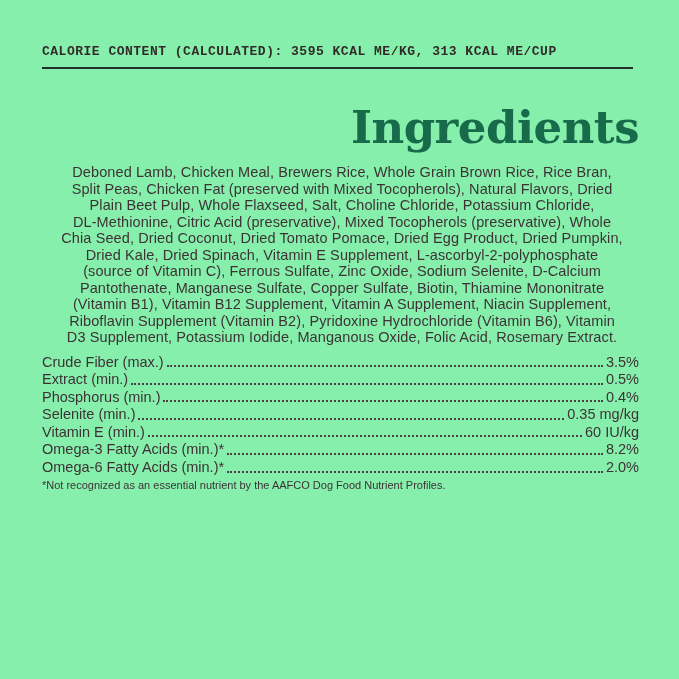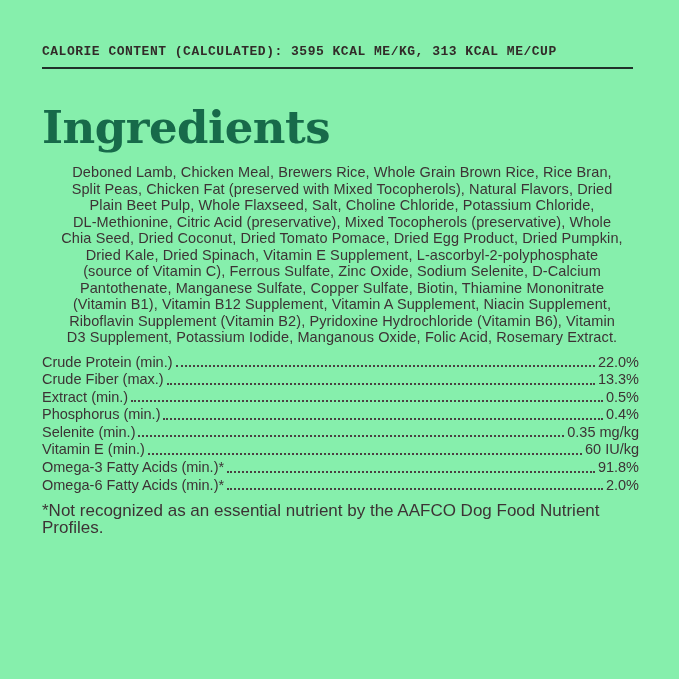--- a/index.html
+++ b/index.html
@@ -33,20 +33,21 @@
     width: 591px;
   }
   .section-title {
     font-family: "DejaVu Serif", serif;
     font-weight: bold;
     font-size: 45px;
     line-height: 50px;
     color: #176a4a;
     letter-spacing: -0.5px;
     margin: 0;
+    text-align: right;
   }
   .title-ingredients { margin-top: 34px; }
   .title-analysis   { margin-top: 36px; }
   .ingredients-text {
     margin-top: 11px;
     font-size: 14.5px;
     line-height: 16.5px;
     letter-spacing: 0.1px;
     color: #3d3335;
     white-space: pre-line;
@@ -65,22 +66,21 @@
   .ga-label { white-space: nowrap; }
   .ga-leader {
     flex: 1;
     height: 0;
     border-bottom: 2px dotted #4a4042;
     margin: 0 3px 4px 3px;
     align-self: flex-end;
   }
   .ga-value { white-space: nowrap; text-align: right; }
   .footnote {
-    margin-top: 8px;
-    font-size: 17px;
+    font-size: 11px;
     line-height: 17px;
     color: #3d3335;
   }
 </style>
 </head>
 <body>
 
 <div class="page">
   <div class="content">
 
@@ -98,28 +98,23 @@
 Dried Kale, Dried Spinach, Vitamin E Supplement, L-ascorbyl-2-polyphosphate
 (source of Vitamin C), Ferrous Sulfate, Zinc Oxide, Sodium Selenite, D-Calcium
 Pantothenate, Manganese Sulfate, Copper Sulfate, Biotin,  Thiamine Mononitrate
 (Vitamin B1), Vitamin B12 Supplement, Vitamin A Supplement, Niacin Supplement,
 Riboflavin Supplement (Vitamin B2), Pyridoxine Hydrochloride (Vitamin B6), Vitamin
 D3 Supplement, Potassium Iodide, Manganous Oxide, Folic Acid, Rosemary Extract.</div>
 
 
     <div class="ga-table">
       <div class="ga-row">
-        <span class="ga-label">Crude Protein (min.)</span>
-        <span class="ga-leader"></span>
-        <span class="ga-value">22.0%</span>
-      </div>
-      <div class="ga-row">
         <span class="ga-label">Crude Fiber (max.)</span>
         <span class="ga-leader"></span>
-        <span class="ga-value">13.3%</span>
+        <span class="ga-value">3.5%</span>
       </div>
       <div class="ga-row">
         <span class="ga-label">Extract (min.)</span>
         <span class="ga-leader"></span>
         <span class="ga-value">0.5%</span>
       </div>
       <div class="ga-row">
         <span class="ga-label">Phosphorus (min.)</span>
         <span class="ga-leader"></span>
         <span class="ga-value">0.4%</span>
@@ -130,21 +125,21 @@
         <span class="ga-value">0.35 mg/kg</span>
       </div>
       <div class="ga-row">
         <span class="ga-label">Vitamin E (min.)</span>
         <span class="ga-leader"></span>
         <span class="ga-value">60 IU/kg</span>
       </div>
       <div class="ga-row">
         <span class="ga-label">Omega-3 Fatty Acids (min.)*</span>
         <span class="ga-leader"></span>
-        <span class="ga-value">91.8%</span>
+        <span class="ga-value">8.2%</span>
       </div>
       <div class="ga-row">
         <span class="ga-label">Omega-6 Fatty Acids (min.)*</span>
         <span class="ga-leader"></span>
         <span class="ga-value">2.0%</span>
       </div>
     </div>
 
     <div class="footnote">*Not recognized as an essential nutrient by the AAFCO Dog Food Nutrient Profiles.</div>
 

